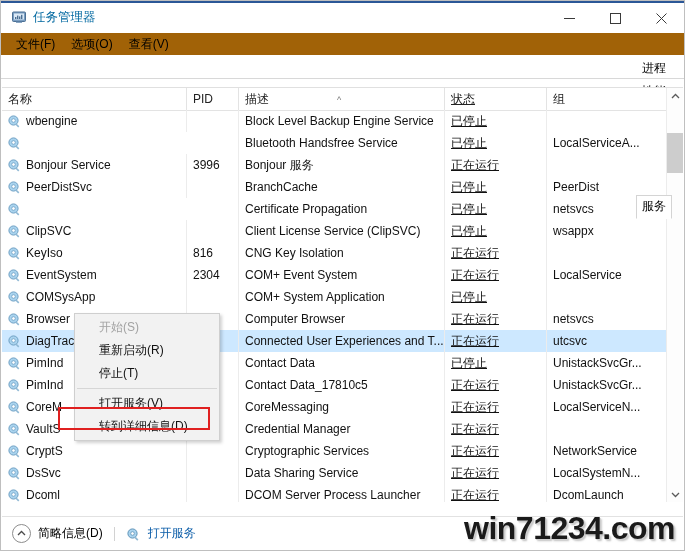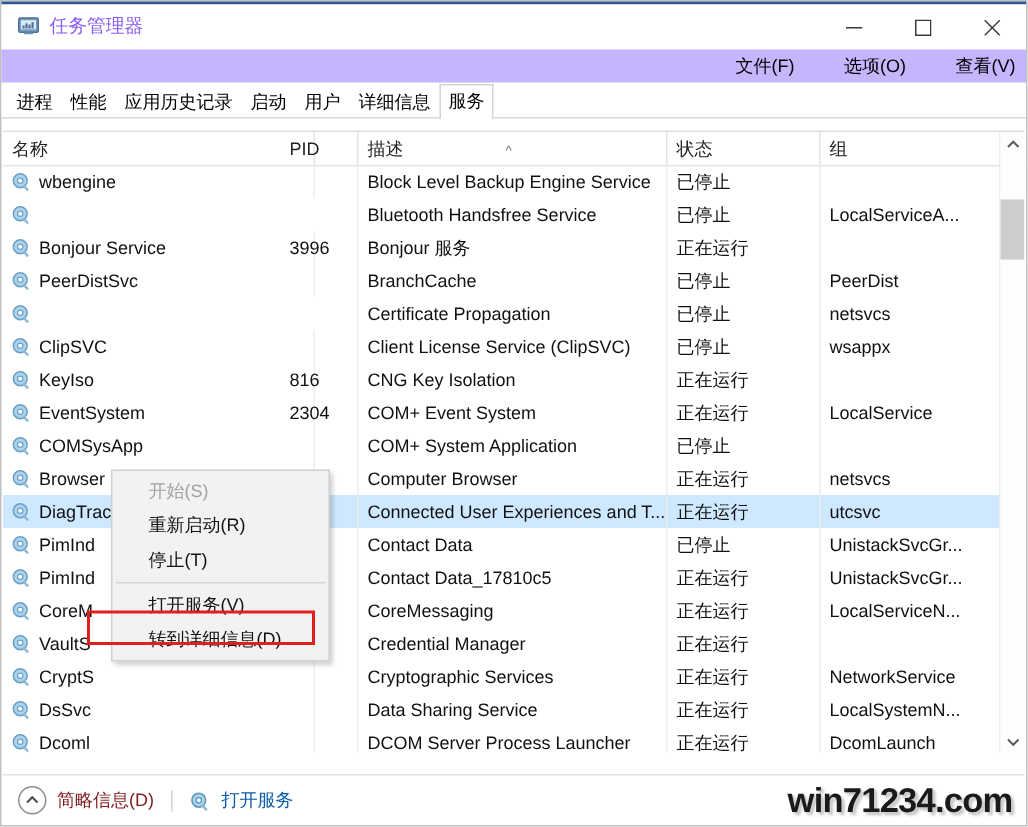--- a/index.html
+++ b/index.html
@@ -16,32 +16,32 @@
   .win-frame{
     position:absolute;left:0;top:0;width:685px;height:551px;
     background:#ffffff;border:1px solid #bfbfbf;box-sizing:border-box;
   }
   .top-accent{position:absolute;left:0;top:0;width:683px;height:2px;background:#2b5797;}
 
   
   .titlebar{position:absolute;left:0;top:2px;width:683px;height:30px;background:#ffffff;}
   .title-left{position:absolute;left:10px;top:6px;display:flex;align-items:center;gap:6px;}
   .tm-icon{width:16px;height:16px;position:relative;display:inline-block;}
-  .title-text{font-size:12.5px;color:#8b5cf6;line-height:16px;}
+  .title-text{font-size:12.5px;color:#0369a1;line-height:16px;}
   .win-btns{position:absolute;right:0;top:0;display:flex;height:30px;}
   .win-btn{width:46px;height:30px;display:flex;align-items:center;justify-content:center;color:#3a3a3a;}
 
   
-  .menubar{position:absolute;left:0;top:32px;width:683px;height:22px;background:#c4b5fd;
-           display:flex;align-items:center;padding-left:8px;box-sizing:border-box;gap:19px;justify-content:flex-end;}
+  .menubar{position:absolute;left:0;top:32px;width:683px;height:22px;background:#a16207;
+           display:flex;align-items:center;padding-left:8px;box-sizing:border-box;gap:2px;}
   .menu-item{padding:2px 7px;font-size:12px;color:#000;line-height:16px;white-space:nowrap;}
 
   
   .tabstrip{position:absolute;left:0;top:55px;width:671px;height:23px;background:#ffffff;
-            display:flex;align-items:flex-end;padding-left:4px;box-sizing:border-box;}
+            display:flex;align-items:flex-end;padding-left:4px;box-sizing:border-box;flex-direction:column;}
   .tab{padding:3px 5px 4px 5px;font-size:12px;color:#000;white-space:nowrap;line-height:15px;
        border:1px solid transparent;border-bottom:none;position:relative;top:1px;}
   .tab.active{background:#ffffff;border:1px solid #d4d4d4;border-bottom:1px solid #ffffff;z-index:3;}
   .tabstrip-line{position:absolute;left:0;top:77px;width:683px;height:1px;background:#d8d8d8;}
 
   
   .listview{position:absolute;left:1px;top:86px;width:681px;height:415px;background:#fff;
             border-top:1px solid #e0e0e0;box-sizing:border-box;overflow:hidden;}
   .header-row{position:absolute;left:0;top:0;width:681px;height:22px;background:#ffffff;
               border-bottom:1px solid #e3e3e3;}
@@ -52,24 +52,24 @@
   .rows{position:absolute;left:0;top:22px;width:664px;height:393px;overflow:hidden;}
   .row{position:relative;height:22px;width:664px;white-space:nowrap;}
   .row.sel{background:#cde8ff;}
   .row .cell{position:absolute;top:0;height:22px;line-height:22px;font-size:12px;color:#111;
              padding-left:6px;box-sizing:border-box;overflow:hidden;text-overflow:ellipsis;white-space:nowrap;}
   .row .cell.col-sep{border-right:1px solid #ececec;}
   .row .name{padding-left:24px;}
   .svc-ico{position:absolute;left:5px;top:4px;width:15px;height:14px;}
 
   
-  .c-name{left:0;width:208px;}
+  .c-name{left:0;width:185px;}
   .c-pid{left:185px;width:52px;text-align:left;padding-right:8px;padding-left:0;}
   .c-desc{left:237px;width:206px;}
-  .c-state{left:443px;width:102px;}
+  .c-state{left:443px;width:102px;text-decoration:underline;}
   .c-group{left:545px;width:119px;}
 
   
   .vscroll{position:absolute;right:0;top:0;width:17px;height:415px;background:#fdfdfd;border-left:1px solid #ececec;box-sizing:border-box;}
   .vs-btn{width:16px;height:17px;display:flex;align-items:center;justify-content:center;color:#606060;font-size:9px;background:#fdfdfd;}
   .vs-btn.down{position:absolute;bottom:0;left:0;}
   .vs-track{position:absolute;top:17px;left:0;width:16px;bottom:17px;background:#fdfdfd;}
   .vs-thumb{position:absolute;left:0;top:28px;width:16px;height:40px;background:#cdcdcd;}
 
   
@@ -82,24 +82,24 @@
   .ctxitem.boxed{position:relative;}
   .redbox{position:absolute;left:57px;top:406px;width:152px;height:23px;
           border:2px solid #e02020;box-sizing:border-box;z-index:50;pointer-events:none;}
 
   
   .statusbar{position:absolute;left:1px;bottom:1px;width:681px;height:33px;background:#ffffff;
              border-top:1px solid #e2e2e2;box-sizing:border-box;}
   .sb-left{position:absolute;left:10px;top:7px;display:flex;align-items:center;gap:7px;}
   .sb-circle{width:17px;height:17px;border-radius:50%;border:1px solid #8d8d8d;color:#444;
              display:flex;align-items:center;justify-content:center;font-size:8px;}
-  .sb-text{font-size:12px;color:#7f1d1d;}
+  .sb-text{font-size:12px;color:#000000;}
   .sb-div{width:1px;height:14px;background:#d2d2d2;margin:0 4px;}
   .sb-link{font-size:12px;color:#0a5ca8;}
-  .watermark{position:absolute;right:8px;bottom:2px;font-size:23px;font-weight:bold;
+  .watermark{position:absolute;right:8px;bottom:2px;font-size:32px;font-weight:bold;
              color:#1a1a1a;letter-spacing:-0.5px;
              text-shadow:1px 1px 0 #cfcfcf, 2px 2px 2px rgba(150,150,150,.6);
              font-family:"Liberation Sans","DejaVu Sans",sans-serif;margin-left:37px;}
 </style>
 </head>
 <body>
 
 <div id="app">
   <div class="win-frame">
 

